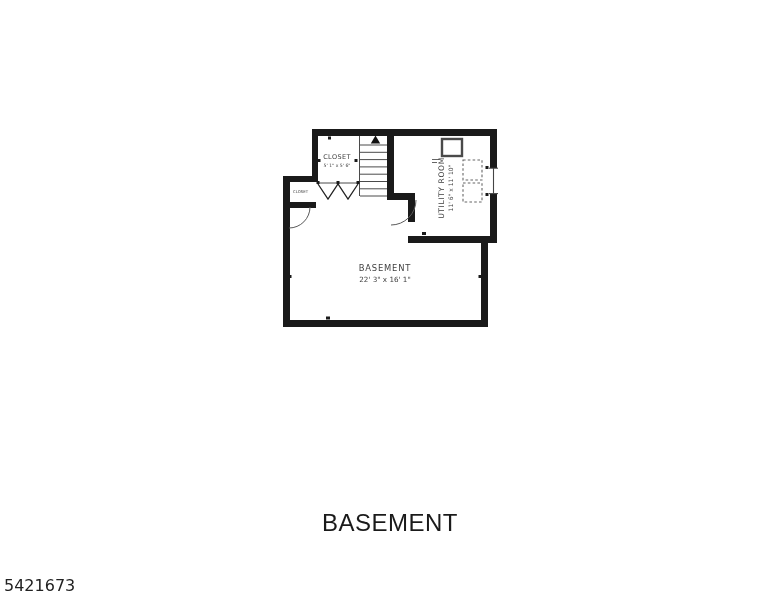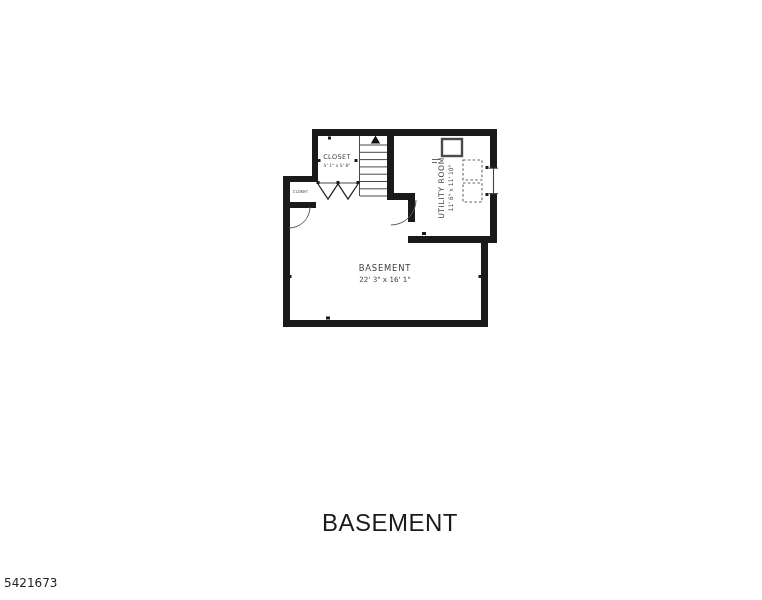--- a/index.html
+++ b/index.html
@@ -8,21 +8,21 @@
   .plan-svg{position:absolute;left:0;top:0;}
   .wall{fill:#1a1a1a;}
   .tick{fill:#1a1a1a;}
   .thin{stroke:#4a4a4a;stroke-width:1;fill:none;}
   .arc{stroke:#5a5a5a;stroke-width:1;fill:none;}
   .room-label{fill:#3f3f3f;font-family:"DejaVu Sans",sans-serif;text-anchor:middle;}
   .floor-title{position:absolute;left:0;top:509px;width:762px;box-sizing:border-box;
         padding-left:18px;text-align:center;font-family:"Liberation Sans",sans-serif;
         font-size:24px;letter-spacing:0.5px;color:#1a1a1a;}
   .photo-id{position:absolute;left:4px;top:576px;font-family:"DejaVu Sans",sans-serif;
-        font-size:12px;color:#222222;}
+        font-size:16px;color:#222222;}
 </style>
 </head>
 <body>
 
 <div class="page">
 
   <svg class="plan-svg" width="762" height="600" viewBox="0 0 762 600">
 
     <g>
       <rect class="wall" x="312" y="129" width="185" height="7"></rect>

